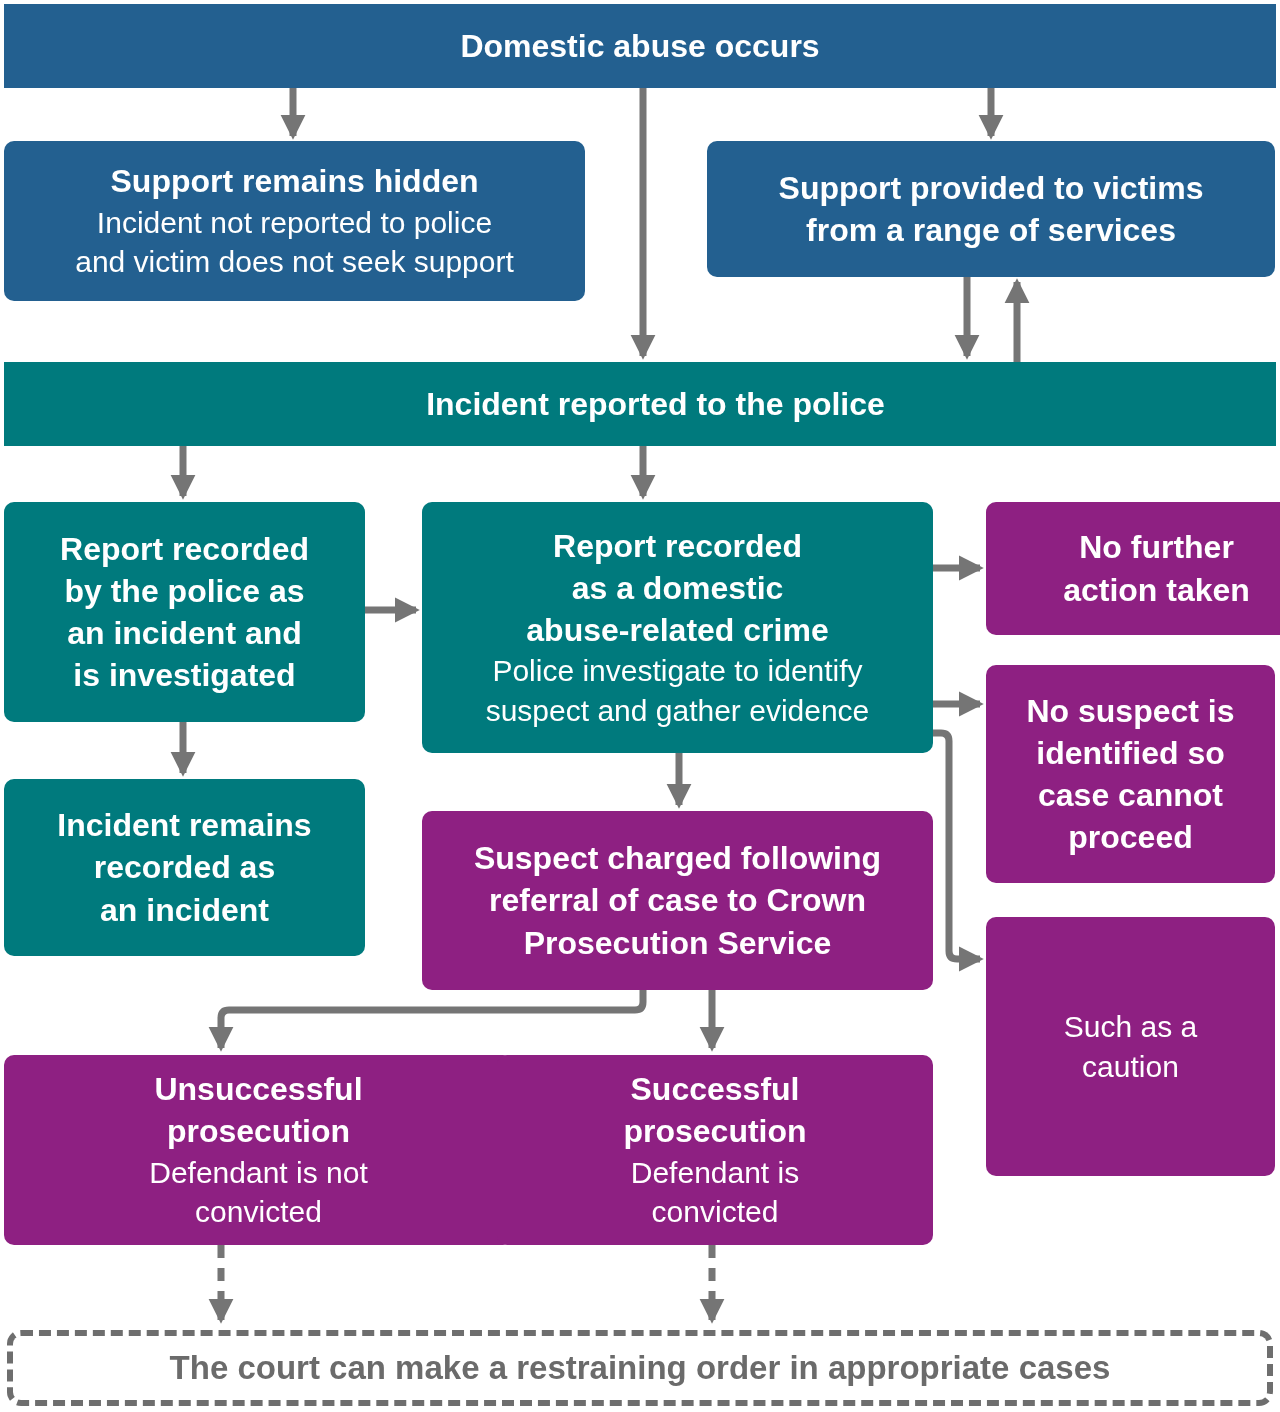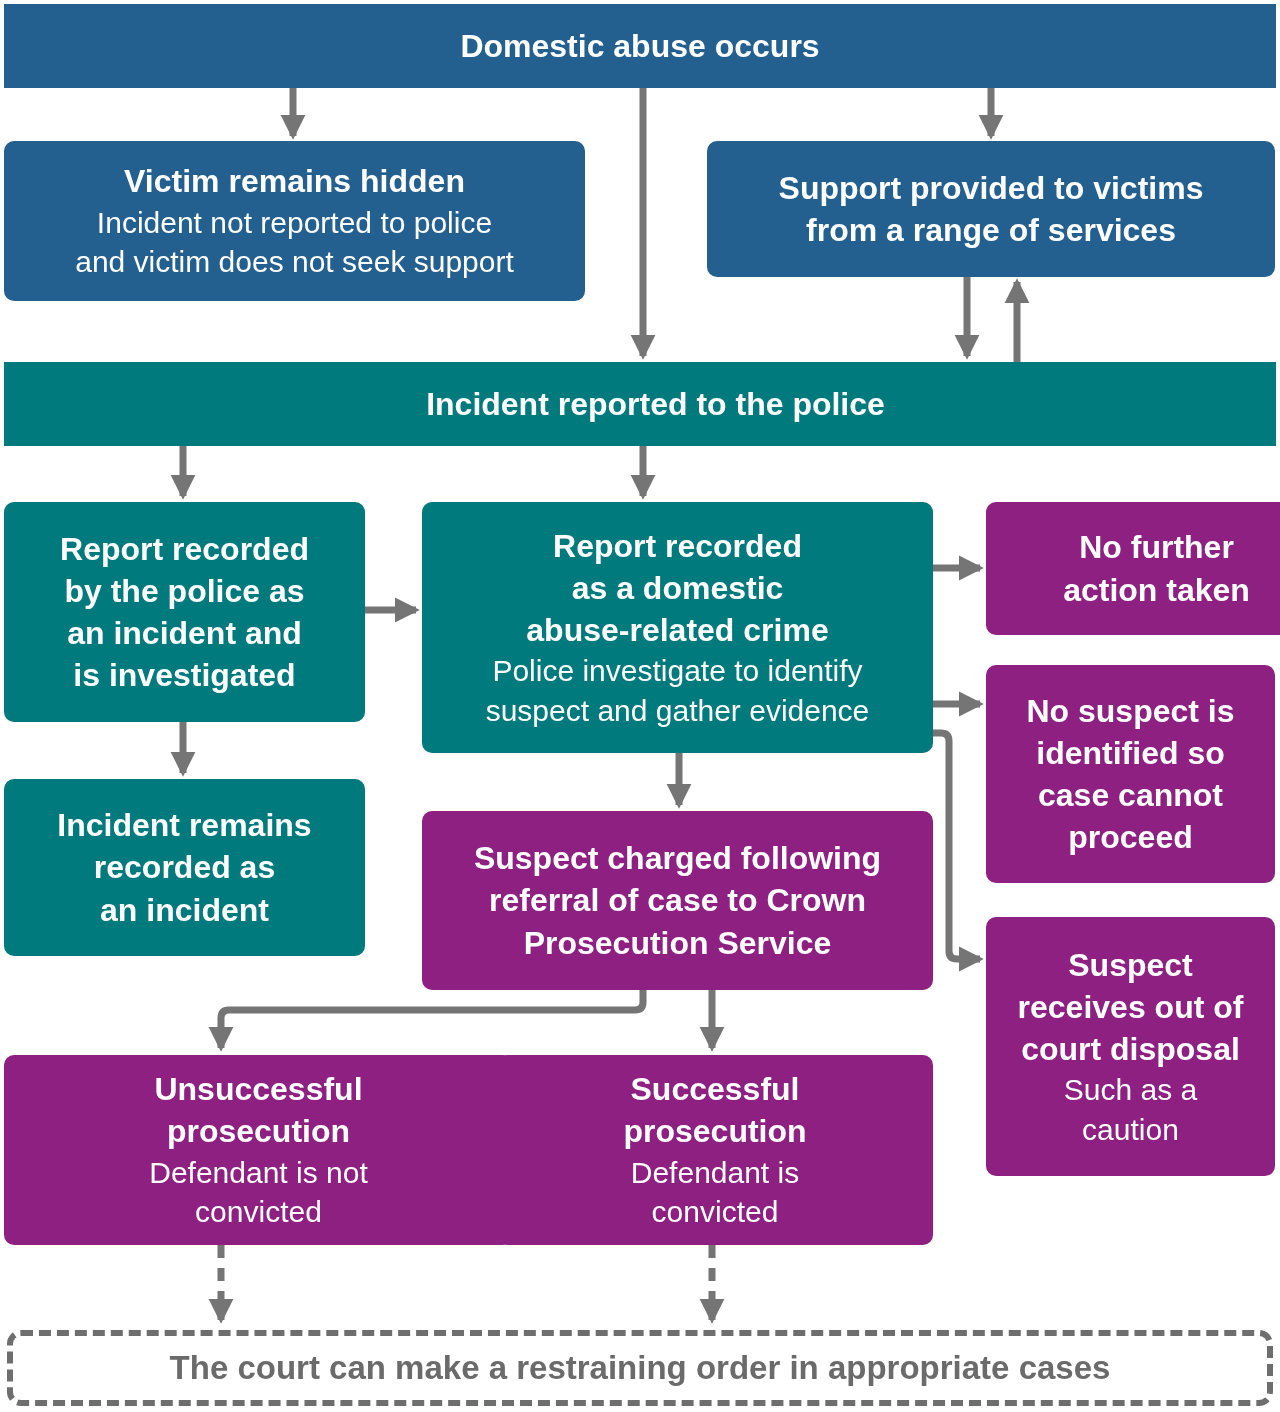--- a/index.html
+++ b/index.html
@@ -54,21 +54,21 @@
       <path d="M221 1245 L221 1320" stroke-dasharray="13 10" marker-end="url(#ah)"></path>
       <path d="M712 1245 L712 1320" stroke-dasharray="13 10" marker-end="url(#ah)"></path>
     </g>
   </svg>
 
   <div class="box blue bar" style="left:4px;top:4px;width:1272px;height:84px;">
     <div class="title">Domestic abuse occurs</div>
   </div>
 
   <div class="box blue" style="left:4px;top:141px;width:581px;height:160px;">
-    <div class="title">Victim remains hidden</div>
+    <div class="title">Support remains hidden</div>
     <div class="body">Incident not reported to police
 and victim does not seek support</div>
   </div>
 
   <div class="box blue" style="left:707px;top:141px;width:568px;height:136px;">
     <div class="title">Support provided to victims
 from a range of services</div>
   </div>
 
   <div class="box teal bar" style="left:4px;top:362px;width:1272px;height:84px;padding-left:43px;">
@@ -108,23 +108,20 @@
 an incident</div>
   </div>
 
   <div class="box purple" style="left:422px;top:811px;width:511px;height:179px;">
     <div class="title">Suspect charged following
 referral of case to Crown
 Prosecution Service</div>
   </div>
 
   <div class="box purple" style="left:986px;top:917px;width:289px;height:259px;">
-    <div class="title">Suspect
-receives out of
-court disposal</div>
     <div class="body">Such as a
 caution</div>
   </div>
 
   <div class="box purple" style="left:4px;top:1055px;width:509px;height:190px;">
     <div class="title">Unsuccessful
 prosecution</div>
     <div class="body">Defendant is not
 convicted</div>
   </div>

